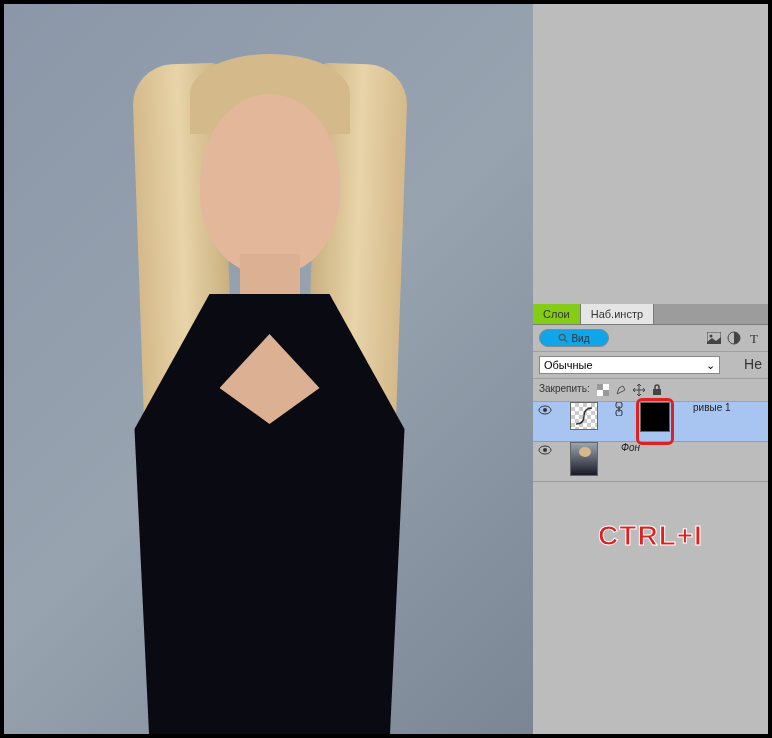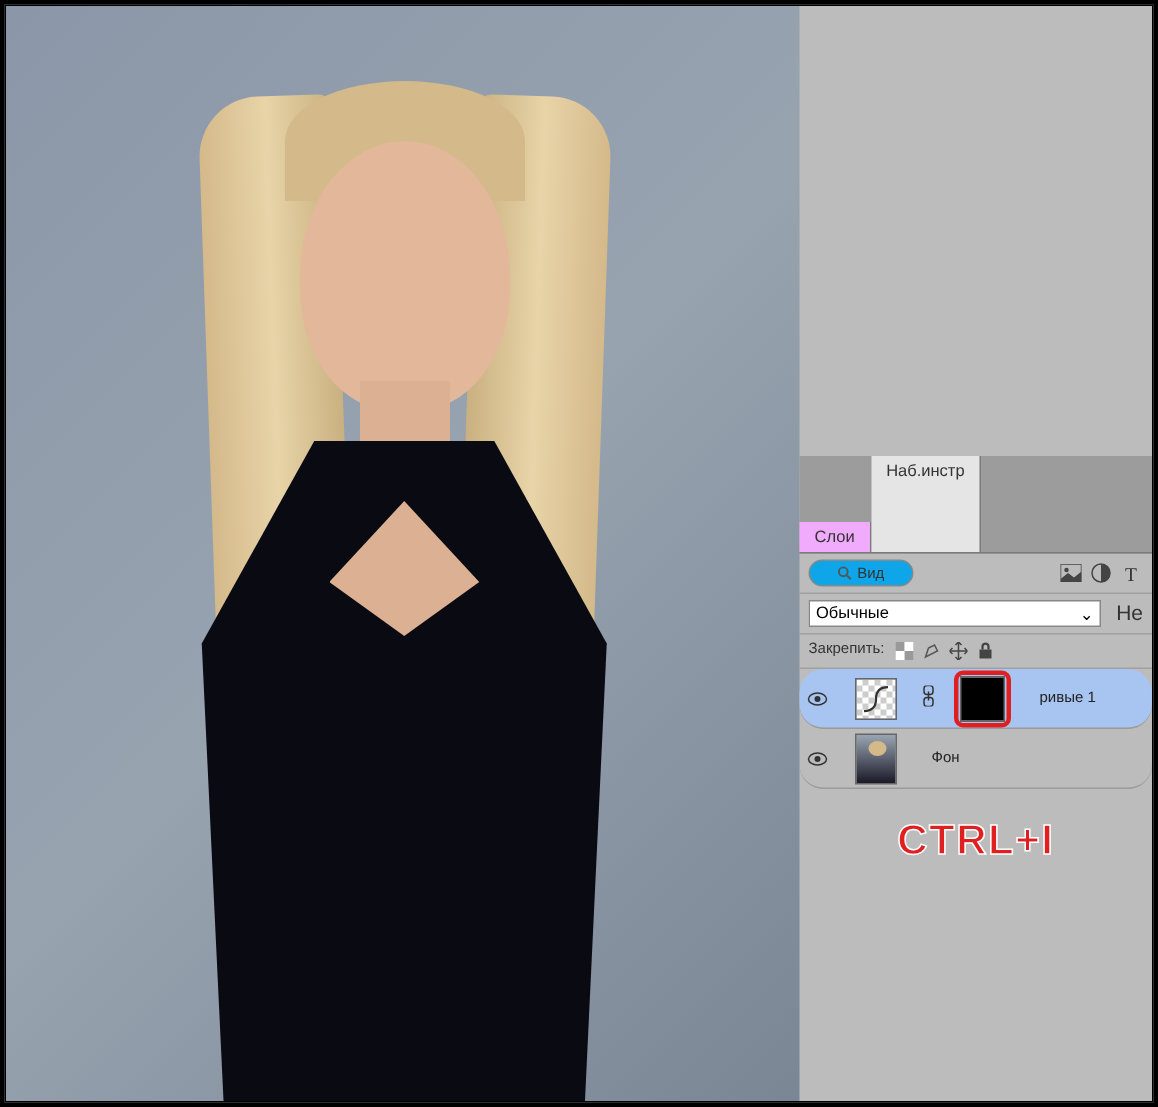--- a/index.html
+++ b/index.html
@@ -12,51 +12,51 @@
     .hair-right { position: absolute; top: 60px; right: 70px; width: 90px; height: 480px; background: linear-gradient(90deg, #c9b080 0%, #e8d4a8 50%, #d4b98a 100%); border-radius: 10px 40px 30px 20px; transform: rotate(2deg); }
     .hair-top { position: absolute; top: 50px; left: 50%; transform: translateX(-50%); width: 160px; height: 80px; background: #d4b98a; border-radius: 50% 50% 0 0; }
     .neck { position: absolute; top: 250px; left: 50%; transform: translateX(-50%); width: 60px; height: 60px; background: #dcb092; }
     .body { position: absolute; top: 290px; left: 50%; transform: translateX(-50%); width: 300px; height: 450px; background: #0a0a12; clip-path: polygon(30% 0, 70% 0, 95% 30%, 90% 100%, 10% 100%, 5% 30%); }
     .cutout { position: absolute; top: 330px; left: 50%; transform: translateX(-50%); width: 100px; height: 90px; background: #dcb092; clip-path: polygon(50% 0, 100% 60%, 50% 100%, 0 60%); }
     
     .side { position: absolute; top: 0; right: 0; bottom: 0; width: 235px; background: #bcbcbc; }
     .panel { position: absolute; top: 300px; left: 0; right: 0; }
     .tabs { display: flex; background: #9c9c9c; border-bottom: 1px solid #7a7a7a; }
     .tab { padding: 4px 10px; background: #e5e5e5; border-right: 1px solid #7a7a7a; cursor: pointer; font-size: 11px; color: #333; }
-    .tab.active { background: #f0abfc; margin-top: 44px; }
+    .tab.active { background: #84cc16; }
     
     .filter-row { display: flex; align-items: center; padding: 4px 6px; gap: 4px; border-bottom: 1px solid #a0a0a0; }
     .search-field { display: flex; align-items: center; background: #0ea5e9; border: 1px solid #888; border-radius: 10px; padding: 1px 6px; flex: 0 0 auto; width: 70px; height: 18px; justify-content: center; }
     .search-icon-svg { width: 10px; height: 10px; }
     .search-text { margin-left: 3px; font-size: 10px; color: #333; }
     .icon-btn { width: 16px; height: 16px; display: flex; align-items: center; justify-content: center; cursor: pointer; }
     .spacer { flex: 1; }
     
-    .blend-row { display: flex; padding: 4px 6px; gap: 10px; border-bottom: 1px solid #a0a0a0; }
+    .blend-row { display: flex; padding: 4px 6px; gap: 24px; border-bottom: 1px solid #a0a0a0; }
     .blend-select { flex: 1; background: #fff; border: 1px solid #888; height: 18px; display: flex; align-items: center; justify-content: space-between; padding: 0 4px; font-size: 11px; }
     .blend-label { font-size: 14px; color: #333; }
     
     .lock-row { display: flex; align-items: flex-start; padding: 4px 6px; gap: 6px; border-bottom: 1px solid #a0a0a0; font-size: 10px; color: #333; }
     .lock-icons { display: flex; gap: 4px; }
     .lock-icon { width: 14px; height: 14px; display: flex; align-items: center; justify-content: center; }
     
     .layers { }
-    .layer { display: flex; align-items: center; height: 40px; border-bottom: 1px solid #9a9a9a; padding: 0 4px; gap: 17px; border-radius: 16px; }
+    .layer { display: flex; height: 40px; border-bottom: 1px solid #9a9a9a; padding: 0 4px; gap: 17px; }
     .layer.selected { background: #a8c4f0; }
     .eye { width: 16px; height: 16px; display: flex; align-items: center; justify-content: center; }
     .layer-thumb { width: 28px; height: 28px; border: 1px solid #666; background: #fff; display: flex; align-items: center; justify-content: center; }
     .curves-thumb { background: repeating-conic-gradient(#ccc 0 25%, #fff 0 50%) 0 0/8px 8px; }
     .link-icon { font-size: 10px; }
     .mask-thumb { width: 30px; height: 30px; background: #000; border: 1px solid #666; position: relative; }
     .mask-highlight { position: absolute; top: -4px; left: -4px; right: -4px; bottom: -4px; border: 3px solid #e02020; border-radius: 6px; }
     .layer-name { font-size: 10px; margin-left: 6px; color: #222; }
     .bg-thumb { width: 28px; height: 34px; border: 1px solid #666; background: linear-gradient(180deg, #9aa5b2 0%, #1a1a28 100%); position: relative; }
     .bg-thumb::after { content: ''; position: absolute; top: 4px; left: 8px; width: 12px; height: 10px; background: #d4b98a; border-radius: 50%; }
     
-    .shortcut { position: absolute; top: 540px; right: 0; width: 235px; text-align: center; font-size: 28px; font-weight: bold; color: #e02020; -webkit-text-stroke: 1px #fff; letter-spacing: 1px; }
+    .shortcut { position: absolute; top: 516px; right: 0; width: 235px; text-align: center; font-size: 28px; font-weight: bold; color: #e02020; -webkit-text-stroke: 1px #fff; letter-spacing: 1px; }
   </style>
 </head>
 <body>
 
 <div class="frame">
   <div class="canvas">
     <div class="portrait">
       <div class="hair-left"></div>
       <div class="hair-right"></div>
       <div class="hair-top"></div>
@@ -174,20 +174,20 @@
         </div>
 
         <div class="layer">
           <div class="eye">
             <svg width="14" height="10" viewBox="0 0 14 10">
                 <ellipse cx="7" cy="5" rx="6" ry="4" fill="none" stroke="#333"></ellipse>
                 <circle cx="7" cy="5" r="2" fill="#333"></circle>
               </svg>
           </div>
           <div class="bg-thumb"></div>
-          <span class="layer-name" style="">Фон</span>
+          <span class="layer-name" style="font-style:italic;">Фон</span>
         </div>
       </div>
     </div>
 
     <div class="shortcut">CTRL+I</div>
   </div>
 </div>
 
 </body></html>

